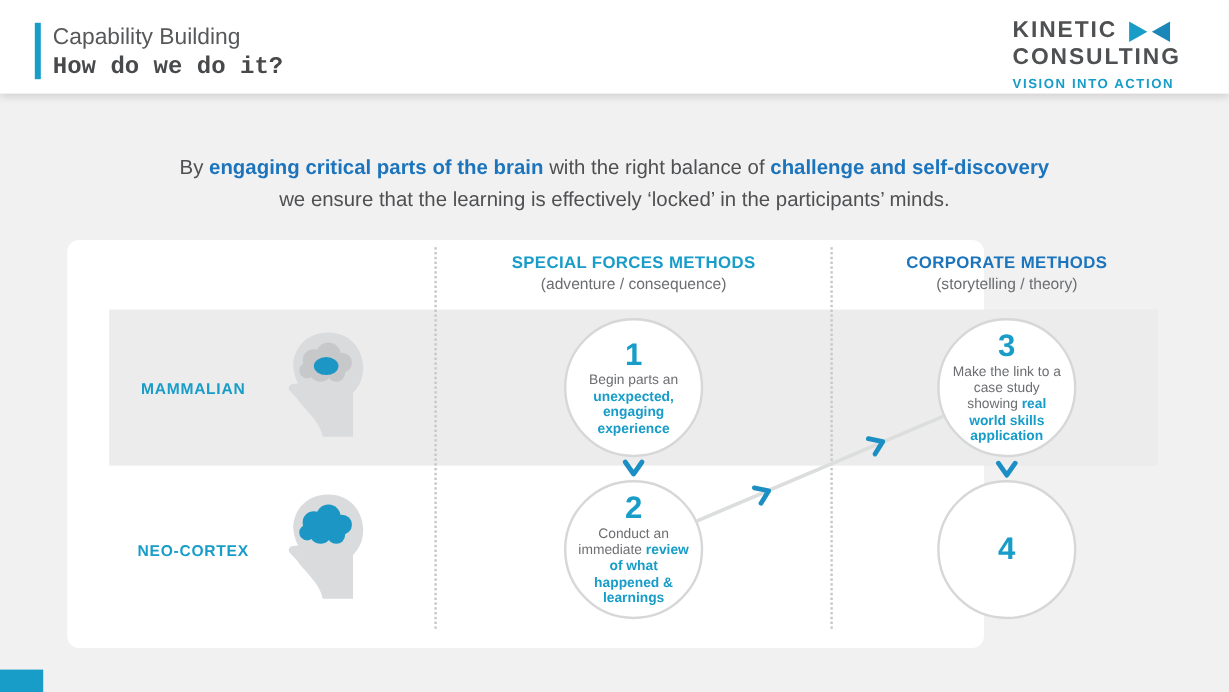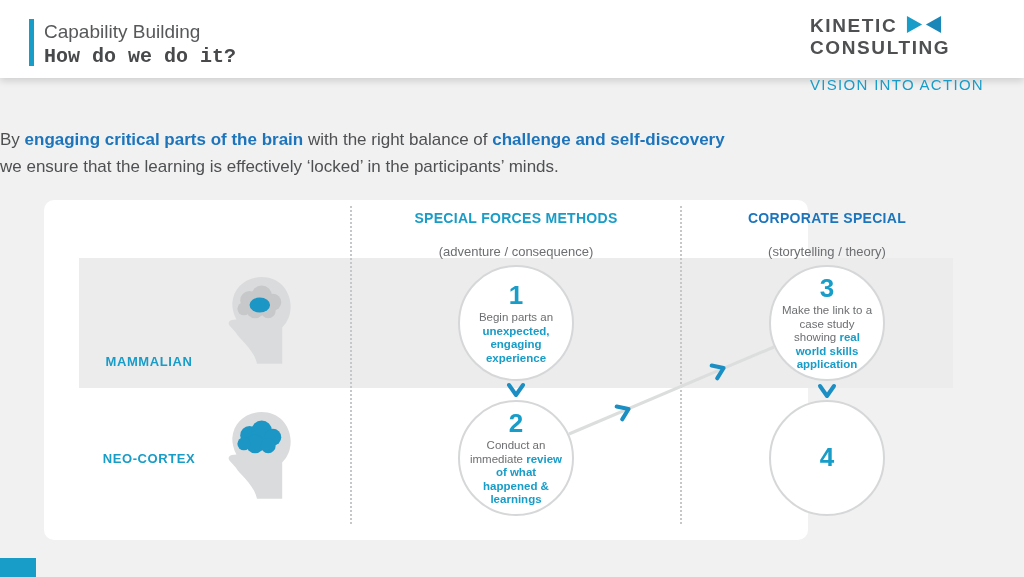--- a/index.html
+++ b/index.html
@@ -7,47 +7,47 @@
   body { font-family:"Liberation Sans", sans-serif; background:#f1f1f2; overflow:hidden; }
   .slide { position:relative; width:1024px; height:577px; background:#f1f1f2; }
 
   
   .header { position:absolute; top:0; left:0; width:1024px; height:78px; background:#ffffff;
             box-shadow:0 3px 7px rgba(0,0,0,0.14); z-index:3; }
   .accent { position:absolute; left:29px; top:19px; width:5px; height:47px; background:#189cc8; }
   .kicker { position:absolute; left:44px; top:21px; font-size:19px; color:#57585a; }
   .title  { position:absolute; left:44px; top:45px; font-size:20px; font-weight:bold; color:#48494b;font-family:Liberation Mono, monospace; }
   .logo { position:absolute; right:40px; top:15px; }
-  .logo-row { display:flex; align-items:flex-start; gap:9px; }
+  .logo-row { display:flex; align-items:center; gap:9px; }
   .logo-line1, .logo-line2 { font-size:19px; font-weight:bold; color:#4e5052; letter-spacing:1.6px; line-height:22px; }
   .bowtie { width:36px; height:19px; display:block; }
-  .logo-tagline { font-size:15px; font-weight:normal; color:#189cc8; letter-spacing:1.3px; margin-top:17px; }
+  .logo-tagline { font-size:11px; font-weight:bold; color:#189cc8; letter-spacing:1.3px; margin-top:5px; }
 
   
-  .intro { position:absolute; top:126px; left:0; width:1024px; text-align:left; z-index:2;
+  .intro { position:absolute; top:126px; left:0; width:1024px; text-align:center; z-index:2;
            font-size:17px; color:#4f5052; line-height:27px; }
   .intro .b { font-weight:bold; color:#1c75bc; }
 
   
-  .card { position:absolute; left:44px; top:200px; width:764px; height:340px; background:#ffffff;
+  .card { position:absolute; left:56px; top:200px; width:764px; height:340px; background:#ffffff;
           border-radius:10px; z-index:2; }
   .band { position:absolute; left:35px; top:58px; width:874px; height:130px; background:#ececed; }
   .vline { position:absolute; top:6px; height:318px; width:0; border-left:2px dotted #c6c7c8; }
   .v1 { left:306px; } .v2 { left:636px; }
 
   .colhead { position:absolute; top:10px; width:300px; text-align:center; }
   .c1 { left:322px; } .c2 { left:633px; }
   .colhead-title { font-size:14px; font-weight:bold; letter-spacing:0.3px; }
   .c1 .colhead-title { color:#189cc8; }
   .c2 .colhead-title { color:#1c75bc; }
-  .colhead-sub { font-size:13px; color:#6d6e71; margin-top:18px; }
+  .colhead-sub { font-size:13px; color:#6d6e71; margin-top:3px; }
 
   .rowlabel { position:absolute; left:40px; width:130px; text-align:center; font-size:13px;
               font-weight:bold; color:#189cc8; letter-spacing:0.6px; }
-  .r1 { top:116px;margin-top:38px; } .r2 { top:251px; }
+  .r1 { top:116px; } .r2 { top:251px; }
 
   .head { position:absolute; width:84px; height:94px; }
   .h1 { left:171px; top:73px; } .h2 { left:171px; top:208px; }
   .head-fill { fill:#dadbdc; }
   .brain-gray circle { fill:#c7c8ca; }
   .brain-teal circle { fill:#1b96c5; }
   .limbic { fill:#1b96c5; }
 
   .connectors { position:absolute; left:0; top:0; width:944px; height:340px; pointer-events:none; }
   .flow-line { stroke:#dcdddd; stroke-width:3; }
@@ -95,21 +95,21 @@
   <div class="card">
     <div class="band"></div>
     <div class="vline v1"></div>
     <div class="vline v2"></div>
 
     <div class="colhead c1">
       <div class="colhead-title">SPECIAL FORCES METHODS</div>
       <div class="colhead-sub">(adventure / consequence)</div>
     </div>
     <div class="colhead c2">
-      <div class="colhead-title">CORPORATE SPECIAL</div>
+      <div class="colhead-title">CORPORATE METHODS</div>
       <div class="colhead-sub">(storytelling / theory)</div>
     </div>
 
     <div class="rowlabel r1">MAMMALIAN</div>
     <div class="rowlabel r2">NEO-CORTEX</div>
 
     <svg class="head h1" viewBox="0 0 90 100">
       <path class="head-fill" d="M50,4 C68,4 80,17 81,34 C81.5,44 78,52 72,58 L72,97 L45,97 C43,88 38,82 32,75 C29,71 25,68 22,63 L15.5,56 C13.5,53.5 15,50.5 18,50 L23,49.5 C20,44 18.5,38 18.5,32 C20,15 33,4 50,4 Z"></path>
       <g class="brain-gray">
         <circle cx="37" cy="29" r="10"></circle>

